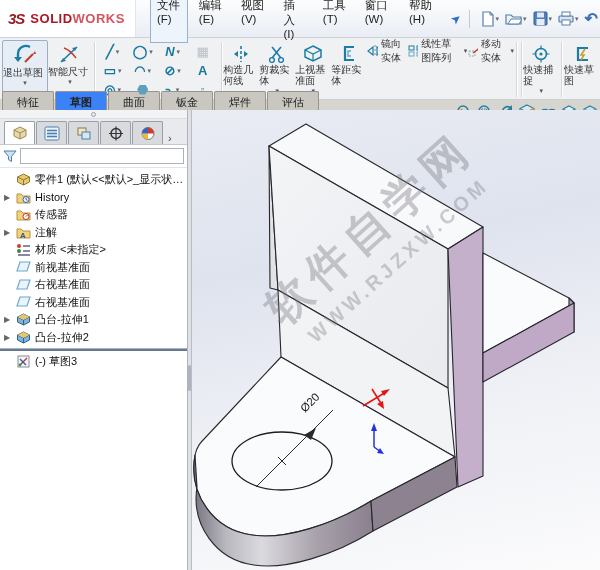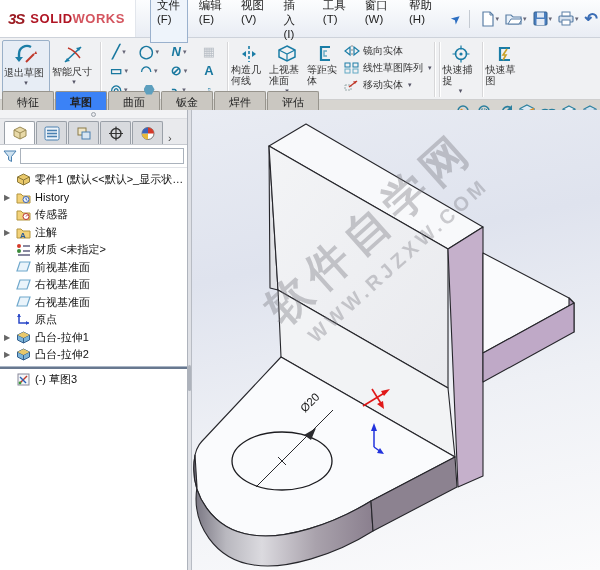--- a/index.html
+++ b/index.html
@@ -38,21 +38,21 @@
   .medbtn .bicon { height:20px; display:flex; align-items:center; justify-content:center; }
   .medbtn .blabel { width:36px; }
   .sketch-grid { display:grid; grid-template-columns:repeat(4,30px); grid-template-rows:repeat(3,19px);
                  margin:2px 1px 0 1px; }
   .gcell { display:flex; align-items:center; justify-content:center; gap:2px; cursor:default; }
   .glyph { color:#19789f; font-size:13px; font-weight:bold; line-height:1; }
   .glyph.dim { color:#b9bfc6; font-weight:normal; }
   .gcaret { font-size:7px; color:#667; }
   .hexa { width:11px; height:10px; background:#5d9fbe;
           clip-path:polygon(25% 0,75% 0,100% 50%,75% 100%,25% 100%,0 50%); display:inline-block; }
-  .stack3 { display:flex; flex-direction:column; margin-top:3px; gap:1px; }
+  .stack3 { display:flex; margin-top:3px; gap:1px; }
   .srow { display:flex; align-items:center; gap:3px; height:16px; font-size:10px; color:#333; cursor:default; }
   .srow .caret { font-size:7px; color:#556; margin-left:2px; }
 
   
   .tabbar { height:23px; background:#d7d5d0; border-bottom:1px solid #b3b0a9;
             display:flex; align-items:flex-end; padding:0 2px; }
   .cmtab { font-size:11px; padding:3px 0 12px; width:52px; text-align:center; margin-right:1px;
            border:1px solid #97948d; border-bottom:none; background:#cac7c1;
            border-radius:2px 2px 0 0; color:#222; cursor:default; }
   .cmtab.active { background:#3b82f6; font-weight:bold; }
@@ -226,20 +226,32 @@
 
     <div class="medbtn">
       <span class="bicon">
         <svg width="18" height="18">
             <line x1="9" y1="1" x2="9" y2="17" stroke="#1b7da6" stroke-width="1.6" stroke-dasharray="3,2"></line>
             <path d="M2,9 l4,-3 v6 z" fill="#1b7da6"></path>
             <path d="M16,9 l-4,-3 v6 z" fill="#1b7da6"></path>
           </svg>
         </span>
       <span class="blabel">构造几何线</span>
+    </div>
+    <div class="medbtn">
+      <span class="bicon">
+        <svg width="18" height="18">
+            <line x1="4" y1="2" x2="13" y2="13" stroke="#1b7da6" stroke-width="1.6"></line>
+            <line x1="13" y1="2" x2="4" y2="13" stroke="#1b7da6" stroke-width="1.6"></line>
+            <circle cx="4" cy="15" r="2.4" fill="none" stroke="#1b7da6" stroke-width="1.4"></circle>
+            <circle cx="13" cy="15" r="2.4" fill="none" stroke="#1b7da6" stroke-width="1.4"></circle>
+          </svg>
+        </span>
+      <span class="blabel">剪裁实体</span>
+      <span class="caret">▾</span>
     </div>
     <div class="medbtn">
       <span class="bicon">
         <svg width="20" height="18">
             <path d="M10,1 L18,5 L18,12 L10,16 L2,12 L2,5 Z" fill="none" stroke="#1b7da6" stroke-width="1.5"></path>
             <path d="M2,5 L10,9 L18,5 M10,9 L10,16" fill="none" stroke="#1b7da6" stroke-width="1.2"></path>
           </svg>
         </span>
       <span class="blabel">上视基准面</span>
       <span class="caret">▾</span>
@@ -496,31 +508,20 @@
         <div class="trow">
           <span class="arrow"></span>
           <span class="ticon">
               <svg width="15" height="12">
                 <polygon points="4,1 14,1 11,10 1,10" fill="#eaf4fb" stroke="#6fa8cc" stroke-width="1.2"></polygon>
               </svg>
             </span>
           <span class="tlabel">右视基准面</span>
         </div>
         <div class="trow">
-          <span class="arrow"></span>
-          <span class="ticon">
-              <svg width="15" height="13">
-                <path d="M3,1 V10 H13" fill="none" stroke="#2a48c8" stroke-width="1.5"></path>
-                <path d="M3,1 l-2,3 h4 z" fill="#2a48c8"></path>
-                <path d="M13,10 l-3,-2 v4 z" fill="#2a48c8"></path>
-              </svg>
-            </span>
-          <span class="tlabel">原点</span>
-        </div>
-        <div class="trow">
           <span class="arrow">▶</span>
           <span class="ticon">
               <svg width="15" height="13">
                 <path d="M7.5,1 L13.5,4 L13.5,9 L7.5,12 L1.5,9 L1.5,4 Z" fill="#7db4d8" stroke="#33608f"></path>
                 <path d="M1.5,4 L7.5,7 L13.5,4" fill="none" stroke="#33608f"></path>
                 <path d="M7.5,1 L13.5,4 L7.5,7 L1.5,4 Z" fill="#e9c86a"></path>
                 <path d="M7.5,7 L7.5,12" stroke="#33608f"></path>
               </svg>
             </span>
           <span class="tlabel">凸台-拉伸1</span>

